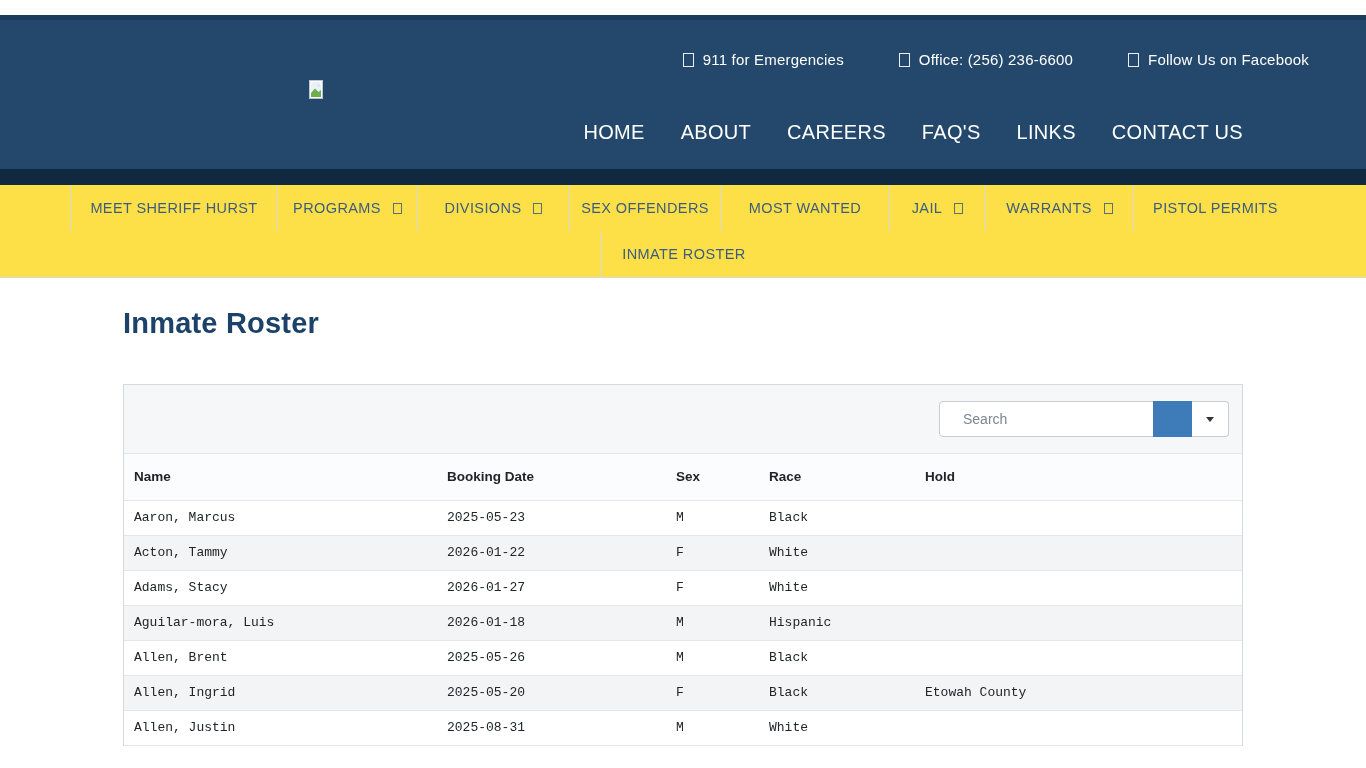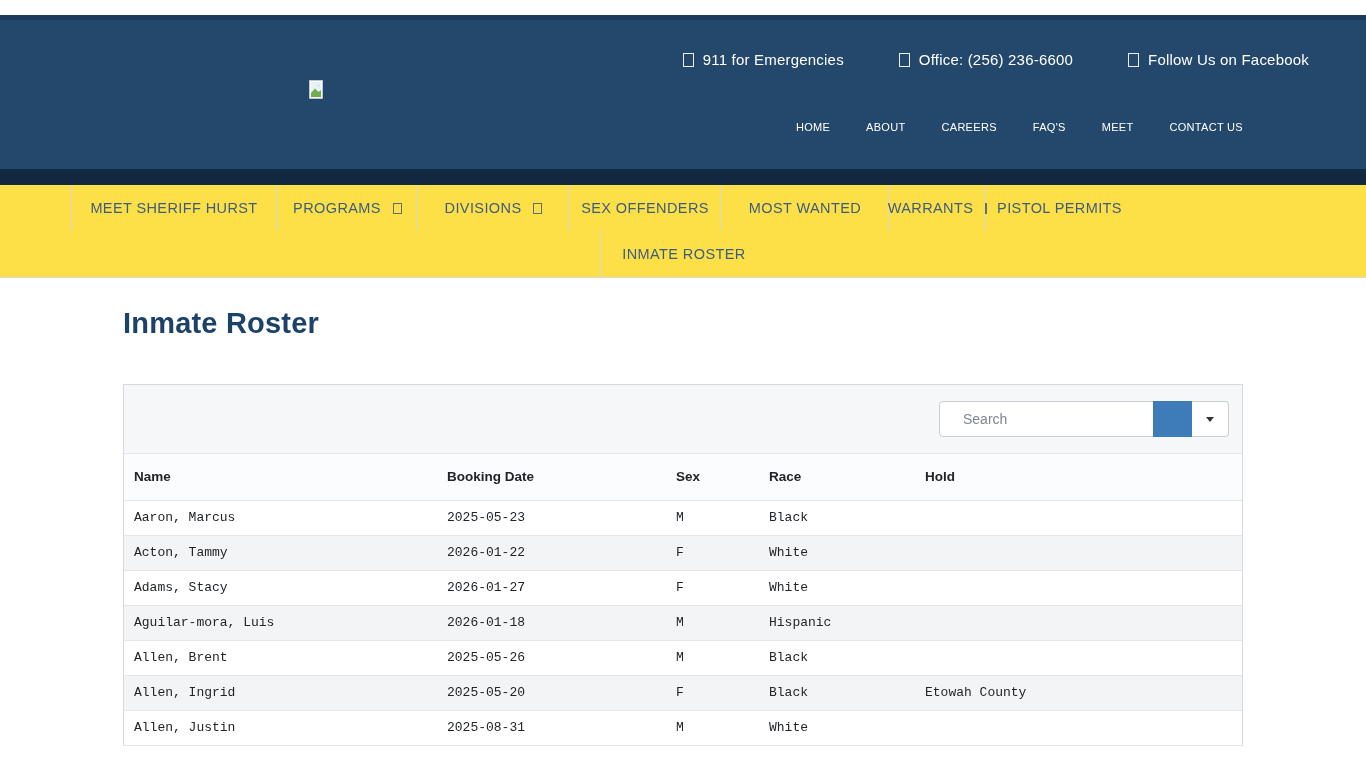--- a/index.html
+++ b/index.html
@@ -25,21 +25,21 @@
   
   .site-header{position:relative;height:154px;background:var(--hdr-blue);
     border-top:5px solid var(--hdr-edge);color:#fff;}
   .logo{position:absolute;left:309px;top:60px;display:inline-block;line-height:0;}
   .contact-row{position:absolute;top:31px;right:57px;display:flex;gap:55px;
     font-size:15px;letter-spacing:.2px;white-space:nowrap;}
   .contact-item{display:flex;align-items:center;cursor:pointer;}
   .tofu{display:inline-block;width:11px;height:14px;border:1px solid #e8eef4;
     margin-right:9px;flex:0 0 auto;}
   .main-nav{position:absolute;top:101px;right:123px;display:flex;gap:36px;
-    font-size:11px;letter-spacing:.3px;white-space:nowrap;}
+    font-size:20px;letter-spacing:.3px;white-space:nowrap;}
   .main-nav a{color:#fff;text-decoration:none;cursor:pointer;}
 
   
   .dark-strip{height:16px;background:var(--hdr-dark);}
 
   
   .secondary-nav{background:#fde047;border-bottom:1px solid var(--sep);}
   .snav-row1{display:flex;margin-left:70px;height:46px;}
   .snav-item{display:flex;align-items:center;justify-content:center;
     border-left:1px solid var(--sep);color:var(--nav-link);font-size:14.5px;
@@ -123,21 +123,21 @@
       <span class="contact-item">
         <span class="tofu"></span>
         <span>Follow Us on Facebook</span>
       </span>
     </div>
   <nav class="main-nav" id="main-nav">
       <a>HOME</a>
       <a>ABOUT</a>
       <a>CAREERS</a>
       <a>FAQ'S</a>
-      <a>MEET</a>
+      <a>LINKS</a>
       <a>CONTACT US</a>
     </nav>
 </header>
 
 <div class="dark-strip"></div>
 
 <nav class="secondary-nav">
   <div class="snav-row1" id="snav-row1">
       <div class="snav-item">
         <span>MEET SHERIFF HURST</span>
@@ -148,20 +148,24 @@
       </div>
       <div class="snav-item">
         <span>DIVISIONS</span>
         <span class="caret-box"></span>
       </div>
       <div class="snav-item">
         <span>SEX OFFENDERS</span>
       </div>
       <div class="snav-item">
         <span>MOST WANTED</span>
+      </div>
+      <div class="snav-item">
+        <span>JAIL</span>
+        <span class="caret-box"></span>
       </div>
       <div class="snav-item">
         <span>WARRANTS</span>
         <span class="caret-box"></span>
       </div>
       <div class="snav-item">
         <span>PISTOL PERMITS</span>
       </div>
     </div>
   <div class="snav-row2">

